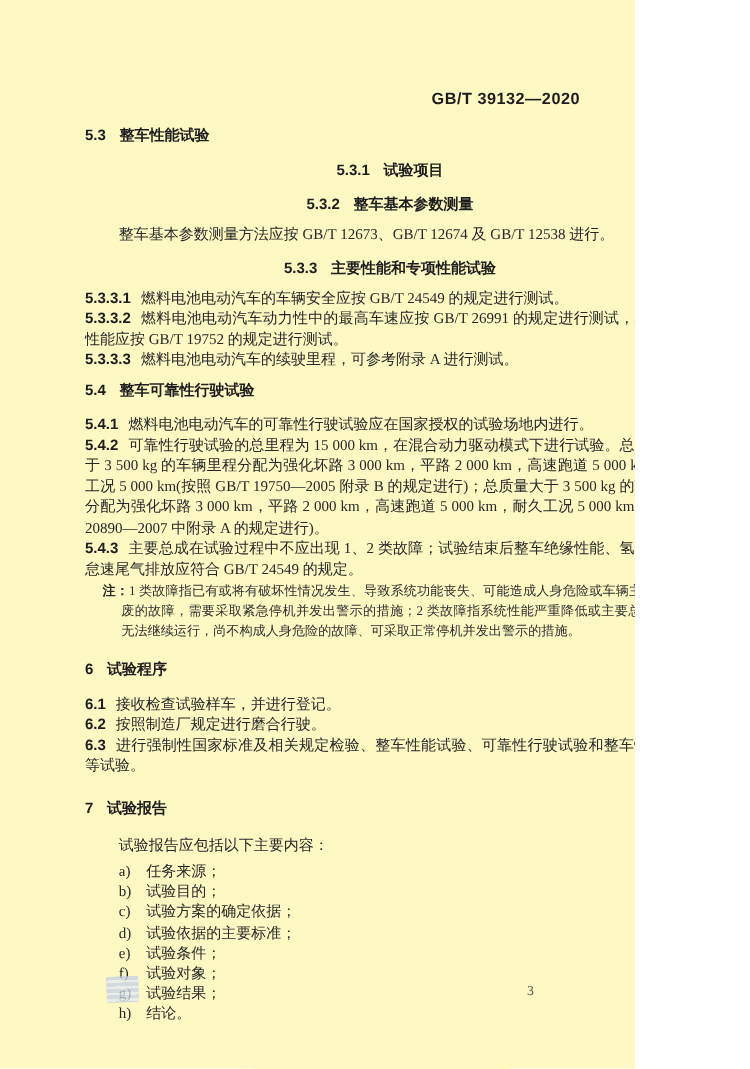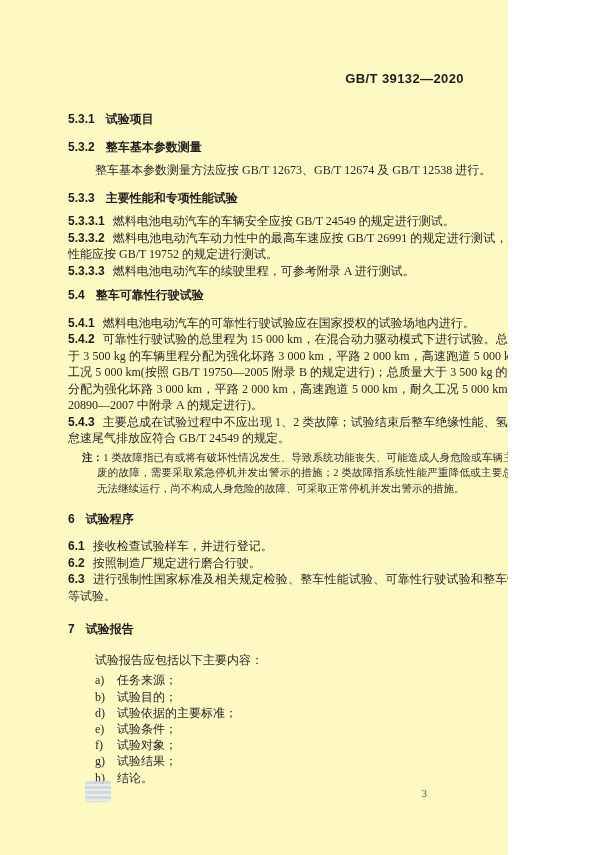--- a/index.html
+++ b/index.html
@@ -16,21 +16,21 @@
     font-family:"Liberation Sans", sans-serif;
     font-weight:bold;font-size:13px;letter-spacing:0.4px;color:#1d1d1d;
   }
   .content{
     position:absolute;left:68px;top:100px;width:488px;
     font-size:12px;line-height:16.5px;
   }
   .h{font-family:"Liberation Sans", sans-serif;font-weight:bold;color:#1d1d1d;}
   .h .hn{margin-right:11px;}
   .h2{font-size:12px;margin:0 0 11px 0;}
-  .h3{font-size:12px;margin:11px 0 7px 0;}
+  .h3{font-size:12px;margin:11px 0 7px 0;text-align:center;}
   .h1{font-size:12px;margin:13px 0 11px 0;}
   .para{margin:0;text-align:justify;}
   .para.indent{text-indent:27px;margin-bottom:4px;}
   .para .pn{
     font-family:"Liberation Sans", sans-serif;font-weight:bold;color:#1d1d1d;
     margin-right:8px;
   }
   .gap-m{margin-bottom:7px;}
   .note{
     font-size:10.5px;line-height:15.8px;color:#2e2e2e;
@@ -57,20 +57,23 @@
 </style>
 </head>
 <body>
 
 <div class="page">
 
   <div class="std-header">GB/T 39132—2020</div>
 
   <div class="content">
 
+    <div class="h h2">
+      <span class="hn">5.3</span><span class="ht">整车性能试验</span>
+    </div>
 
     <div class="h h3">
       <span class="hn">5.3.1</span><span class="ht">试验项目</span>
     </div>
 
     <div class="h h3">
       <span class="hn">5.3.2</span><span class="ht">整车基本参数测量</span>
     </div>
     <p class="para indent gap-m">整车基本参数测量方法应按 GB/T 12673、GB/T 12674 及 GB/T 12538 进行。</p>
 
@@ -122,20 +125,21 @@
 
     <div class="h h1" style="margin-top:17px;margin-bottom:14px;">
       <span class="hn">7</span><span class="ht">试验报告</span>
     </div>
 
     <p class="para indent">试验报告应包括以下主要内容：</p>
 
     <div class="list">
       <div class="li"><span class="marker">a)</span><span>任务来源；</span></div>
       <div class="li"><span class="marker">b)</span><span>试验目的；</span></div>
+      <div class="li"><span class="marker">c)</span><span>试验方案的确定依据；</span></div>
       <div class="li"><span class="marker">d)</span><span>试验依据的主要标准；</span></div>
       <div class="li"><span class="marker">e)</span><span>试验条件；</span></div>
       <div class="li"><span class="marker">f)</span><span>试验对象；</span></div>
       <div class="li"><span class="marker">g)</span><span>试验结果；</span></div>
       <div class="li"><span class="marker">h)</span><span>结论。</span></div>
     </div>
 
   </div>
 
   <div class="watermark"></div>

